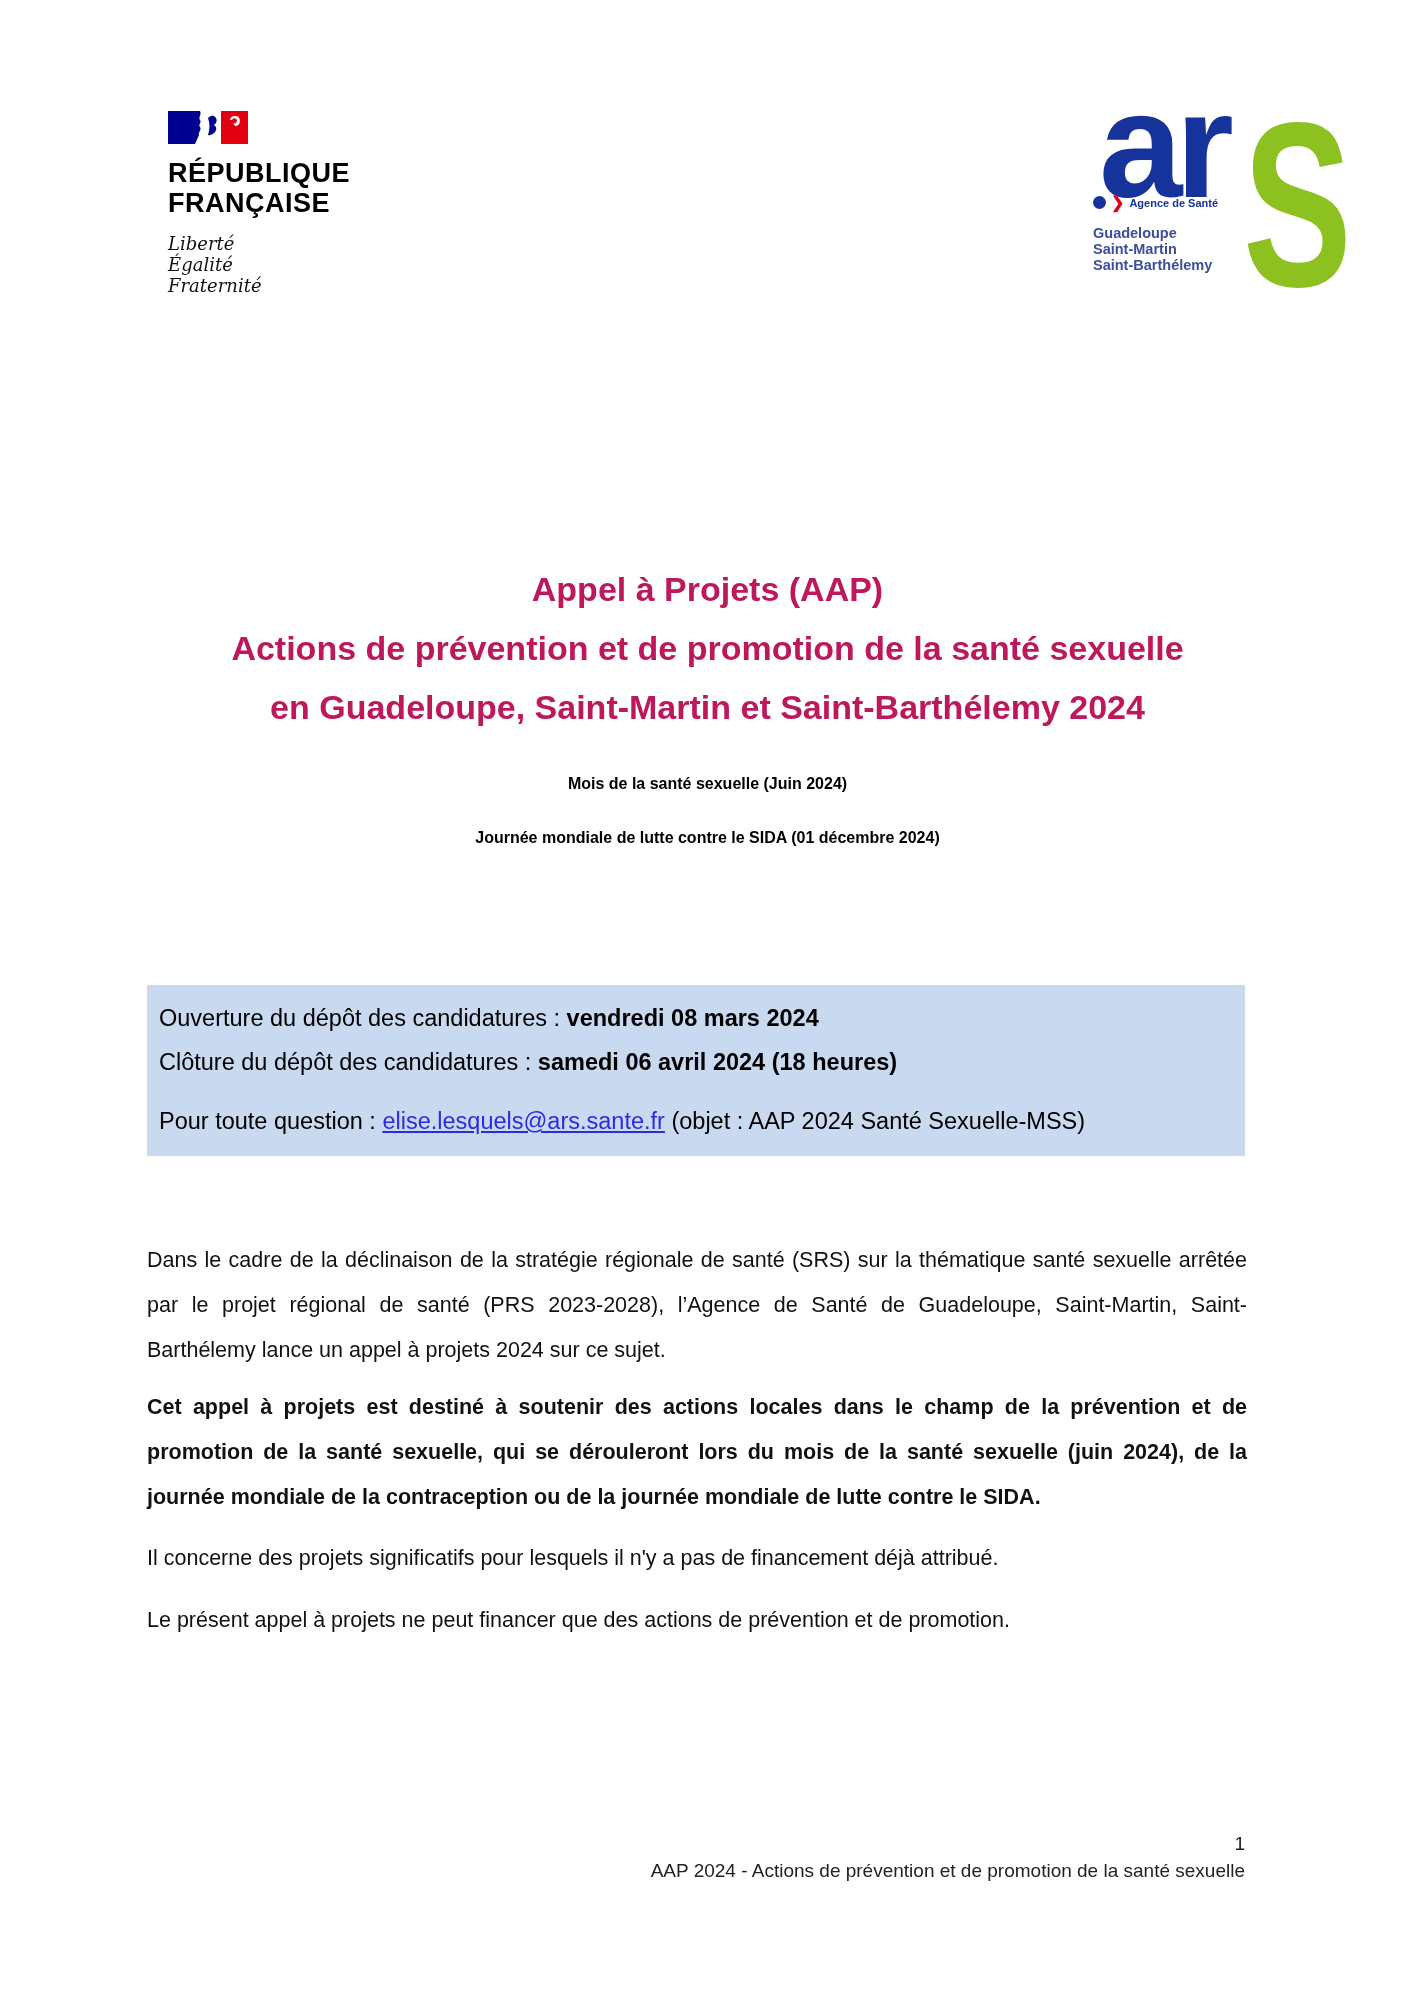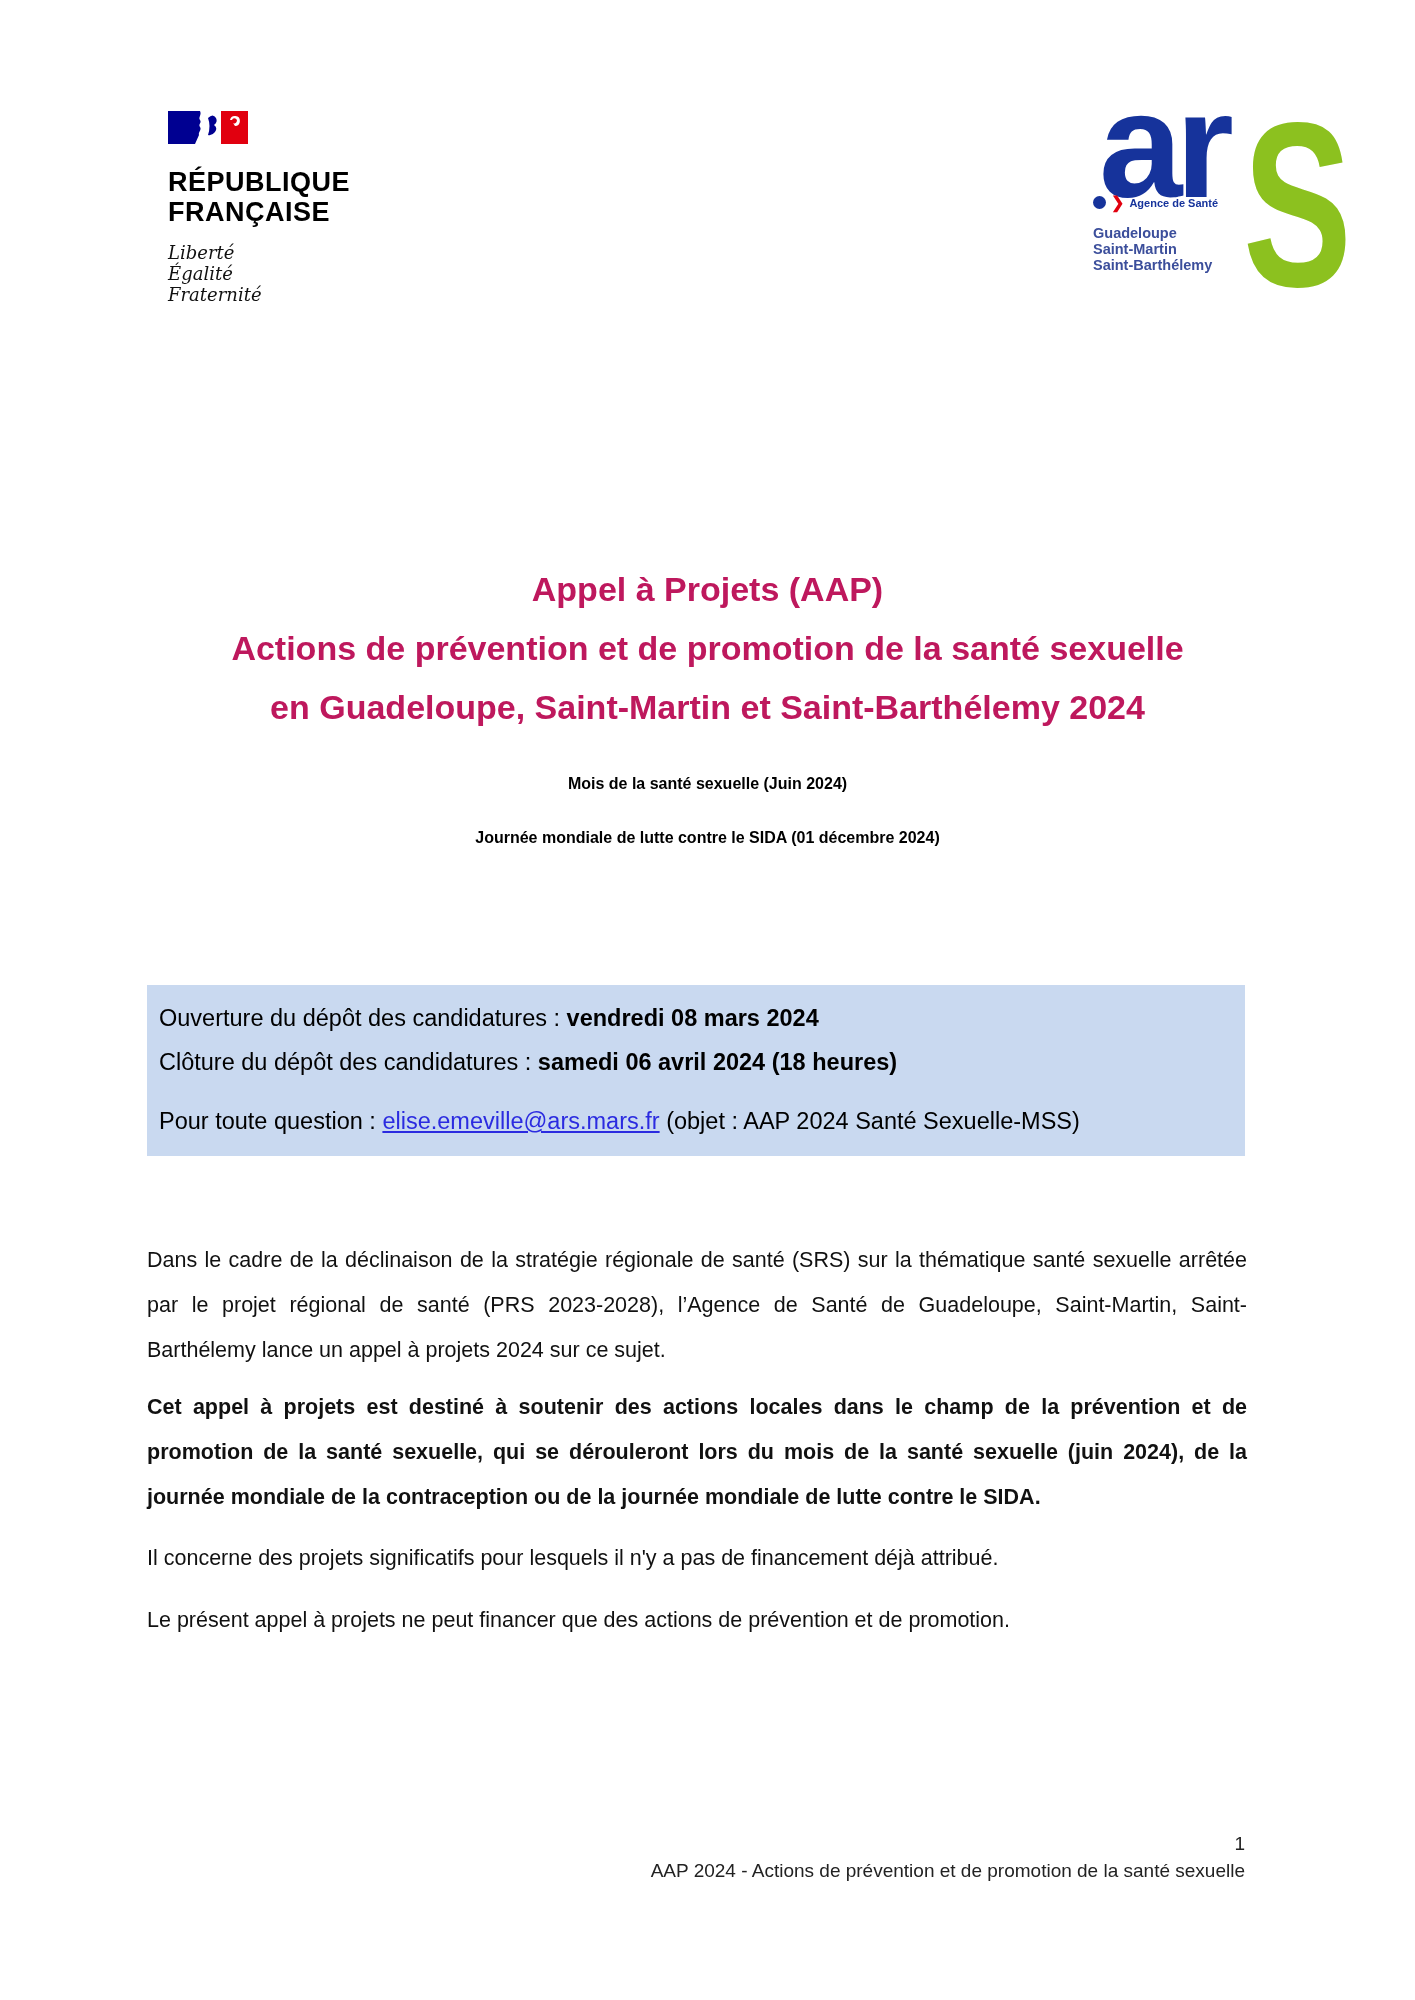--- a/index.html
+++ b/index.html
@@ -4,21 +4,21 @@
 <style>
   html,body{margin:0;padding:0;background:#ffffff;}
   .page{
     position:relative;width:1415px;height:2000px;background:#ffffff;overflow:hidden;
     font-family:"Liberation Sans",sans-serif;color:#111111;
   }
 
   
   .marianne{position:absolute;left:168px;top:111px;}
   .flag{display:block;}
-  .rf-name{font-weight:700;font-size:27px;line-height:30px;letter-spacing:.5px;color:#000000;margin-top:23px;}
+  .rf-name{font-weight:700;font-size:27px;line-height:30px;letter-spacing:.5px;color:#000000;margin-top:14px;}
   .motto{margin-top:15px;font-family:"DejaVu Serif",serif;font-style:italic;font-size:18px;line-height:21px;color:#111111;}
 
   
   .ars{position:absolute;left:1085px;top:80px;width:290px;height:205px;}
   .ars-ar{position:absolute;left:14px;top:-10px;font-size:150px;line-height:1;font-weight:700;color:#16339b;letter-spacing:-7px;}
   .ars-s{position:absolute;left:158px;top:9px;font-size:233px;line-height:1;font-weight:700;color:#8cc11f;transform:scaleX(.7);transform-origin:left top;}
   .ars-tag{position:absolute;left:8px;top:116px;display:flex;align-items:center;gap:5px;white-space:nowrap;}
   .ars-dot{width:13px;height:13px;border-radius:50%;background:#16339b;}
   .ars-chev{color:#e1000f;font-weight:700;font-size:16px;line-height:13px;}
   .ars-tag-text{font-size:11px;font-weight:700;color:#16339b;}
@@ -96,21 +96,21 @@
   </div>
 
   <div class="info-box">
     <div>
       <span>Ouverture du dépôt des candidatures : </span><span class="b">vendredi 08 mars 2024</span>
     </div>
     <div>
       <span>Clôture du dépôt des candidatures : </span><span class="b">samedi 06 avril 2024 (18 heures)</span>
     </div>
     <div class="question-line">
-      <span>Pour toute question : </span><a class="email-link">elise.emeville@ars.mars.fr</a><span> (objet : AAP 2024 Santé Sexuelle-MSS)</span>
+      <span>Pour toute question : </span><a class="email-link">elise.lesquels@ars.sante.fr</a><span> (objet : AAP 2024 Santé Sexuelle-MSS)</span>
     </div>
   </div>
 
   <div class="doc-body">
     <p class="p1">Dans le cadre de la déclinaison de la stratégie régionale de santé (SRS) sur la thématique santé sexuelle arrêtée par le projet régional de santé (PRS 2023-2028), l’Agence de Santé de Guadeloupe, Saint-Martin, Saint-Barthélemy lance un appel à projets 2024 sur ce sujet.</p>
     <p class="p2">Cet appel à projets est destiné à soutenir des actions locales dans le champ de la prévention et de promotion de la santé sexuelle, qui se dérouleront lors du mois de la santé sexuelle (juin 2024), de la journée mondiale de la contraception ou de la journée mondiale de lutte contre le SIDA.</p>
     <p class="p3">Il concerne des projets significatifs pour lesquels il n'y a pas de financement déjà attribué.</p>
     <p class="p4">Le présent appel à projets ne peut financer que des actions de prévention et de promotion.</p>
   </div>
 

